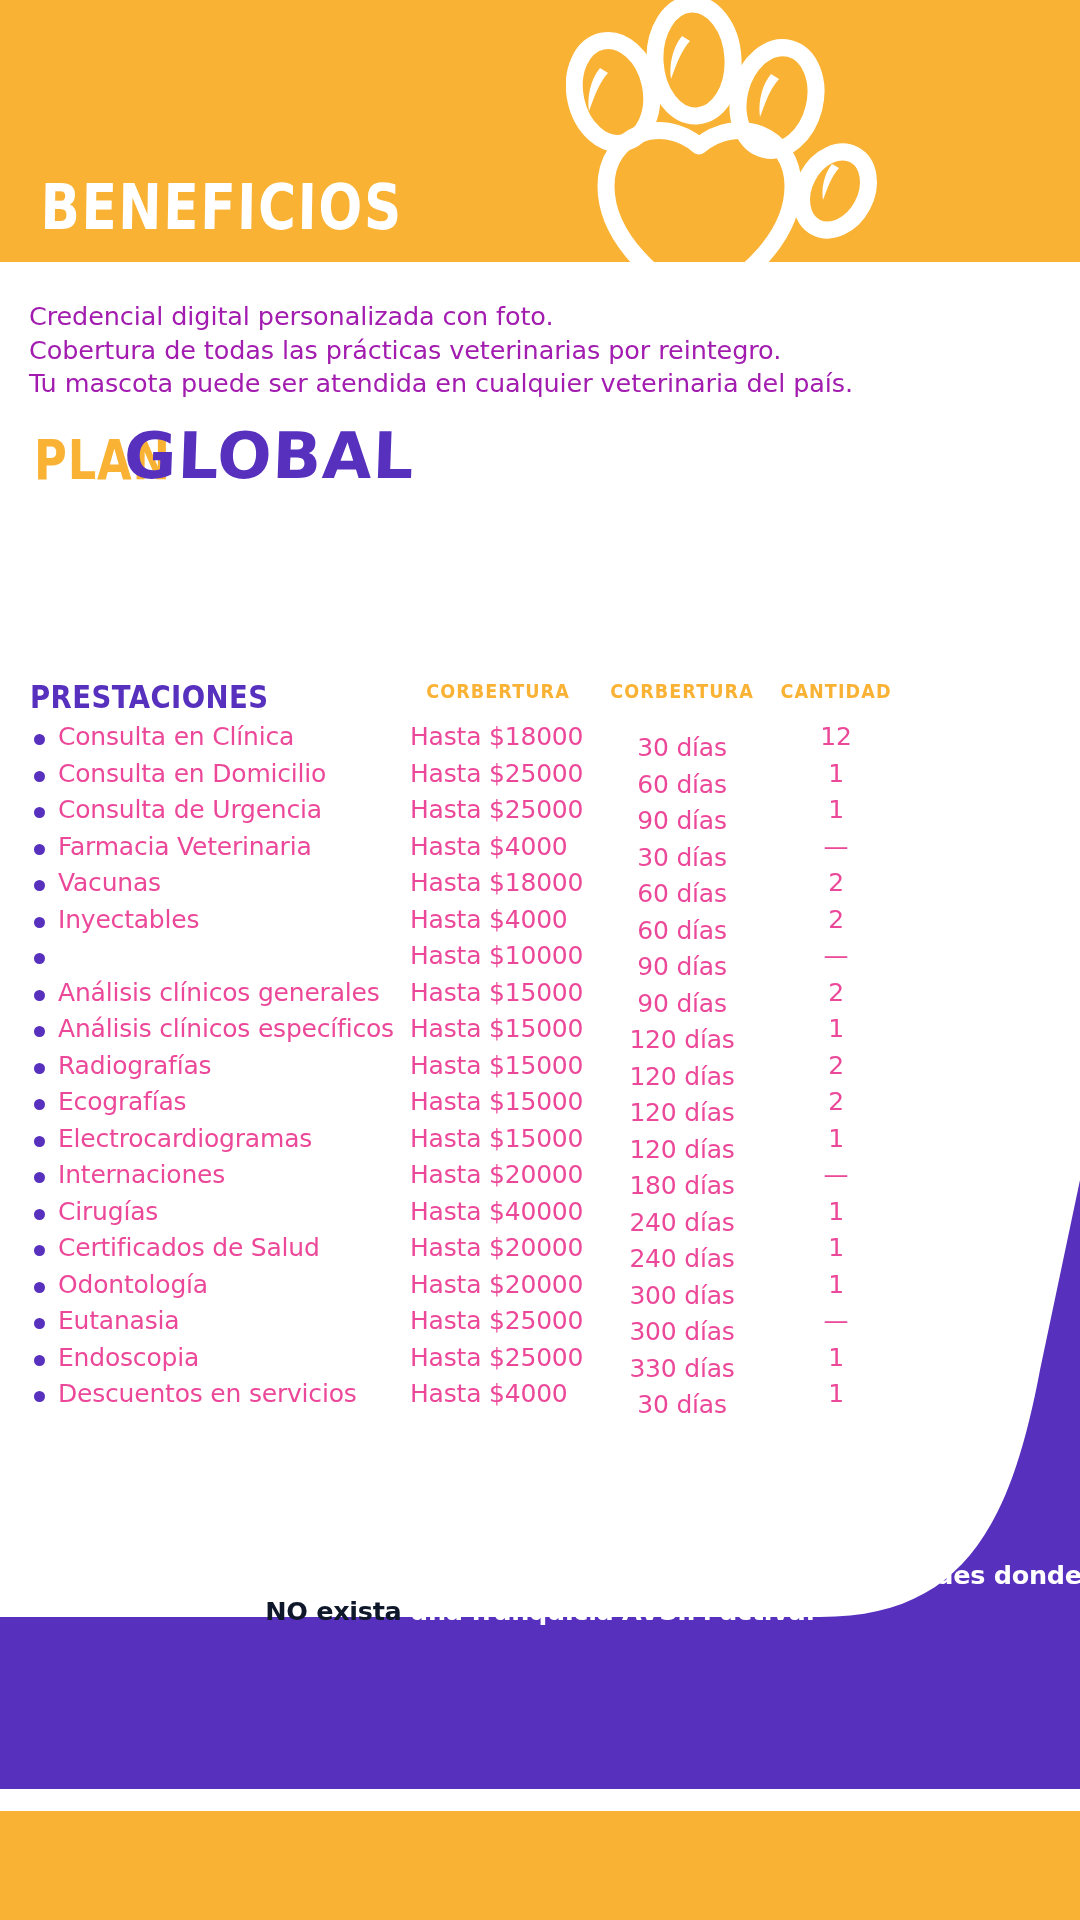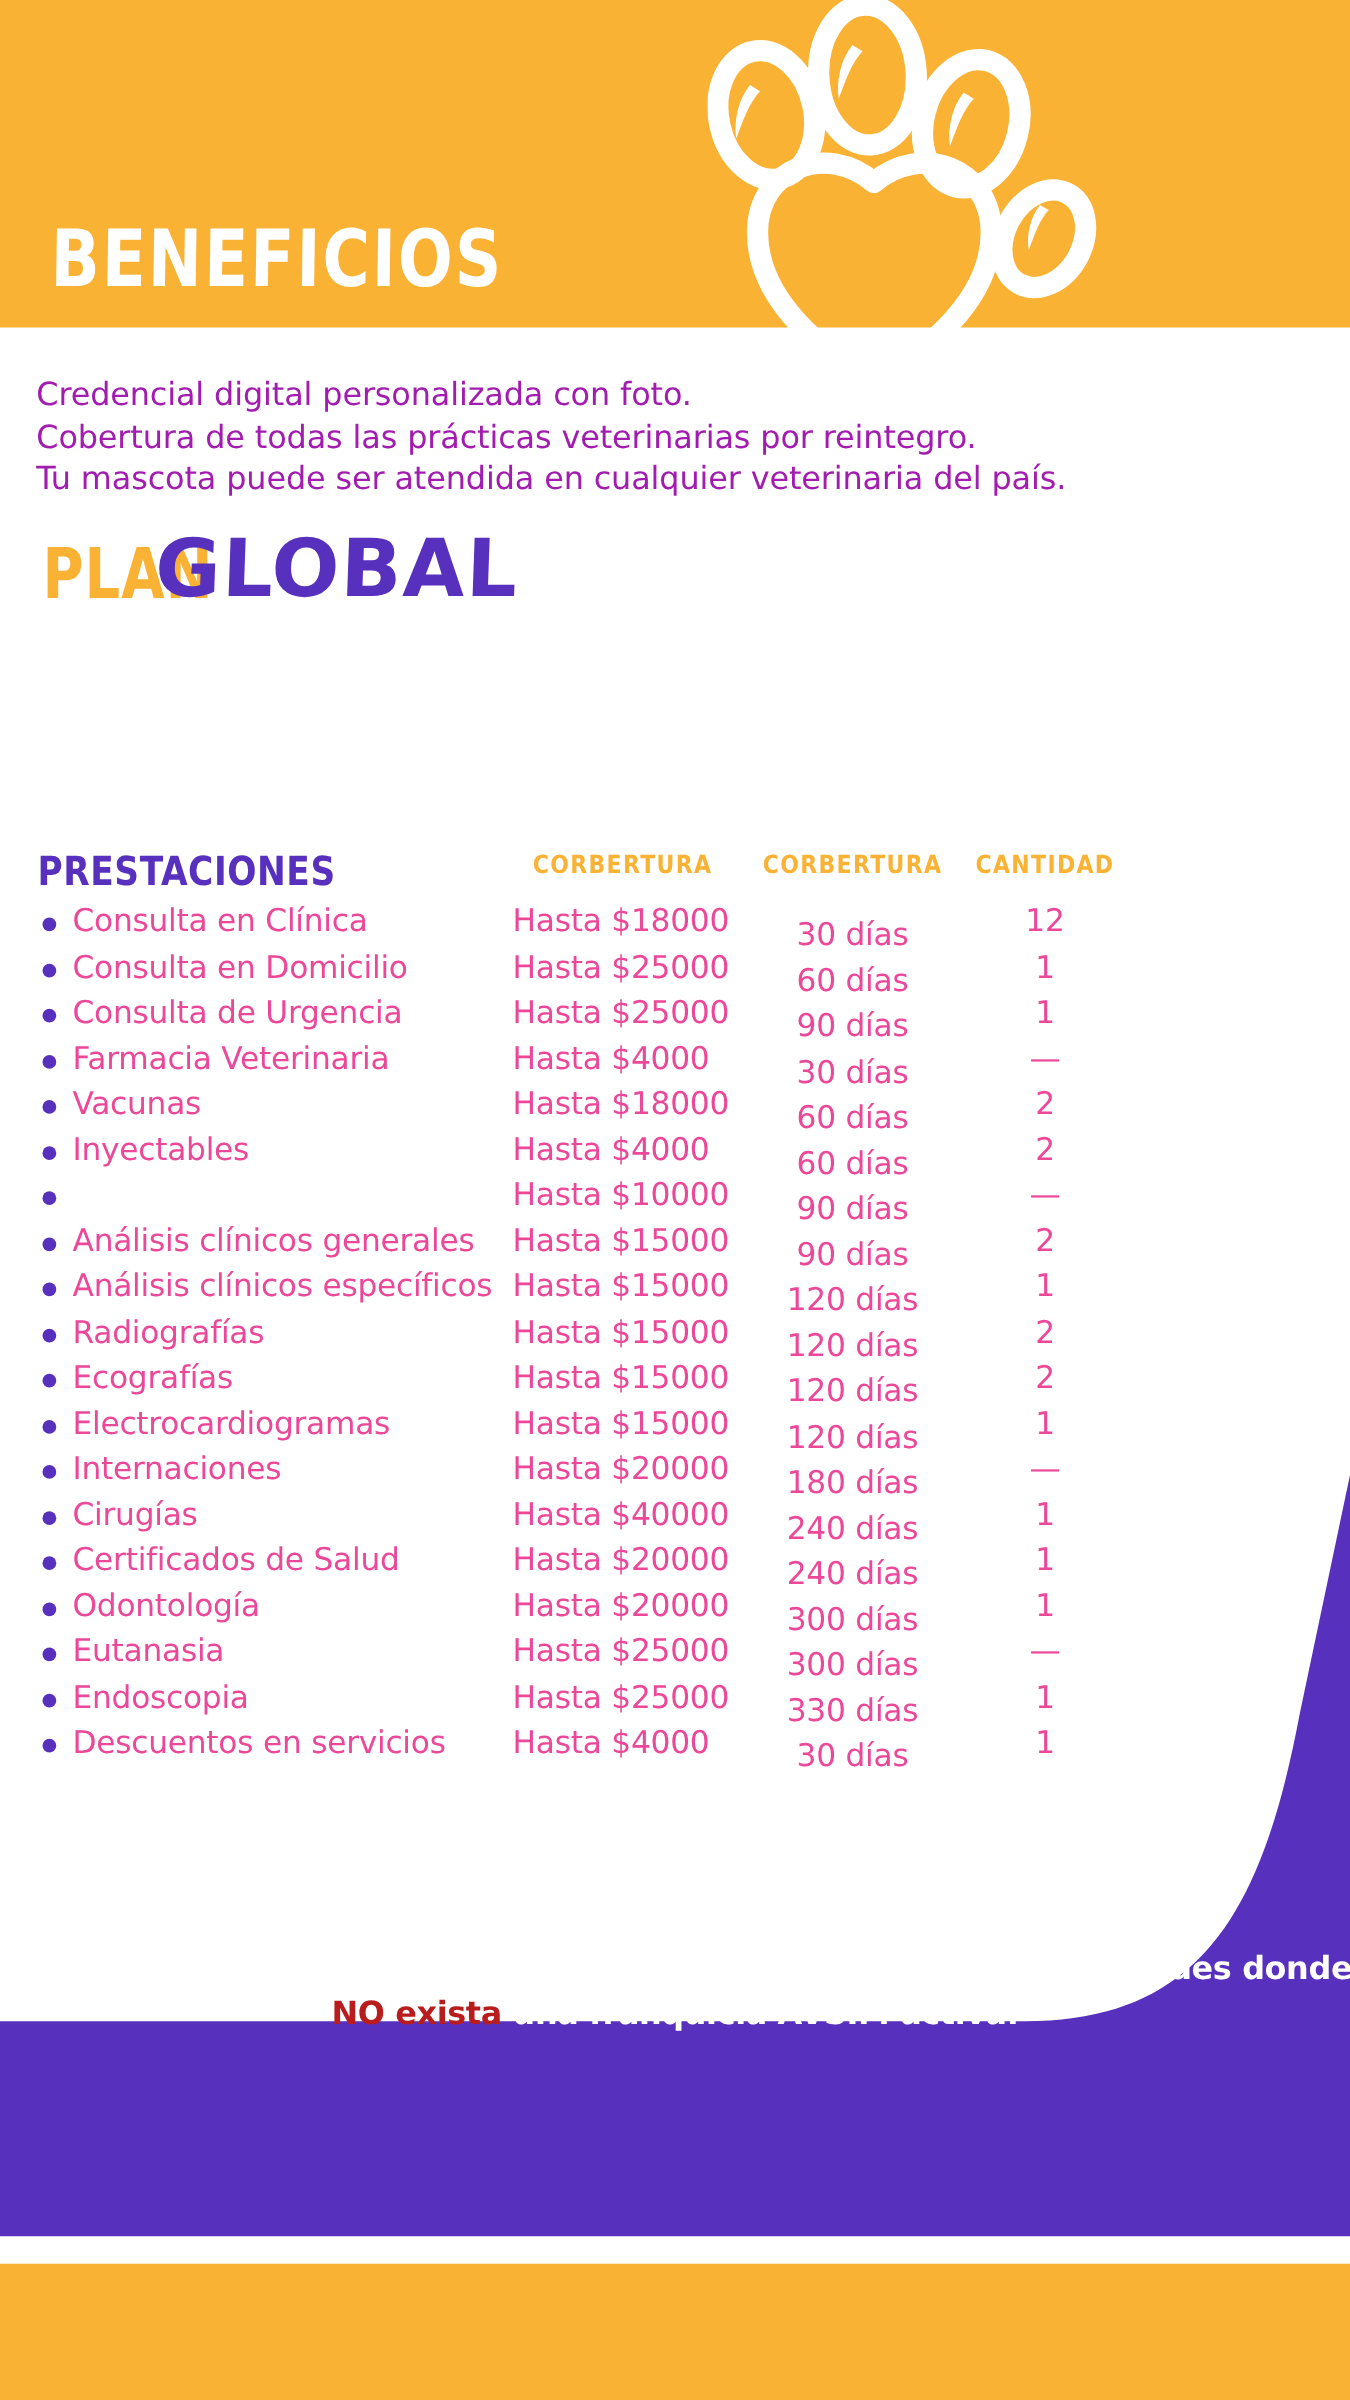--- a/index.html
+++ b/index.html
@@ -95,21 +95,21 @@
     overflow:hidden;pointer-events:none;
   }
   .purple-block svg{display:block;}
   .footer-note{
     position:absolute;left:0;top:1557px;width:1080px;
     text-align:center;
     font-family:"DejaVu Sans", sans-serif;font-weight:bold;
     font-size:25.5px;line-height:1.42;color:#ffffff;
     letter-spacing:-0.3px;
   }
-  .footer-note .hl{color:#b91c1c;}
+  .footer-note .hl{color:#0f172a;}
   .footer-note div{white-space:nowrap;}
 
   
   .band-white{
     position:absolute;left:0;top:1789px;width:1080px;height:22px;background:#ffffff;
   }
   .band-orange{
     position:absolute;left:0;top:1811px;width:1080px;height:109px;background:#F9B233;
   }
 </style>

